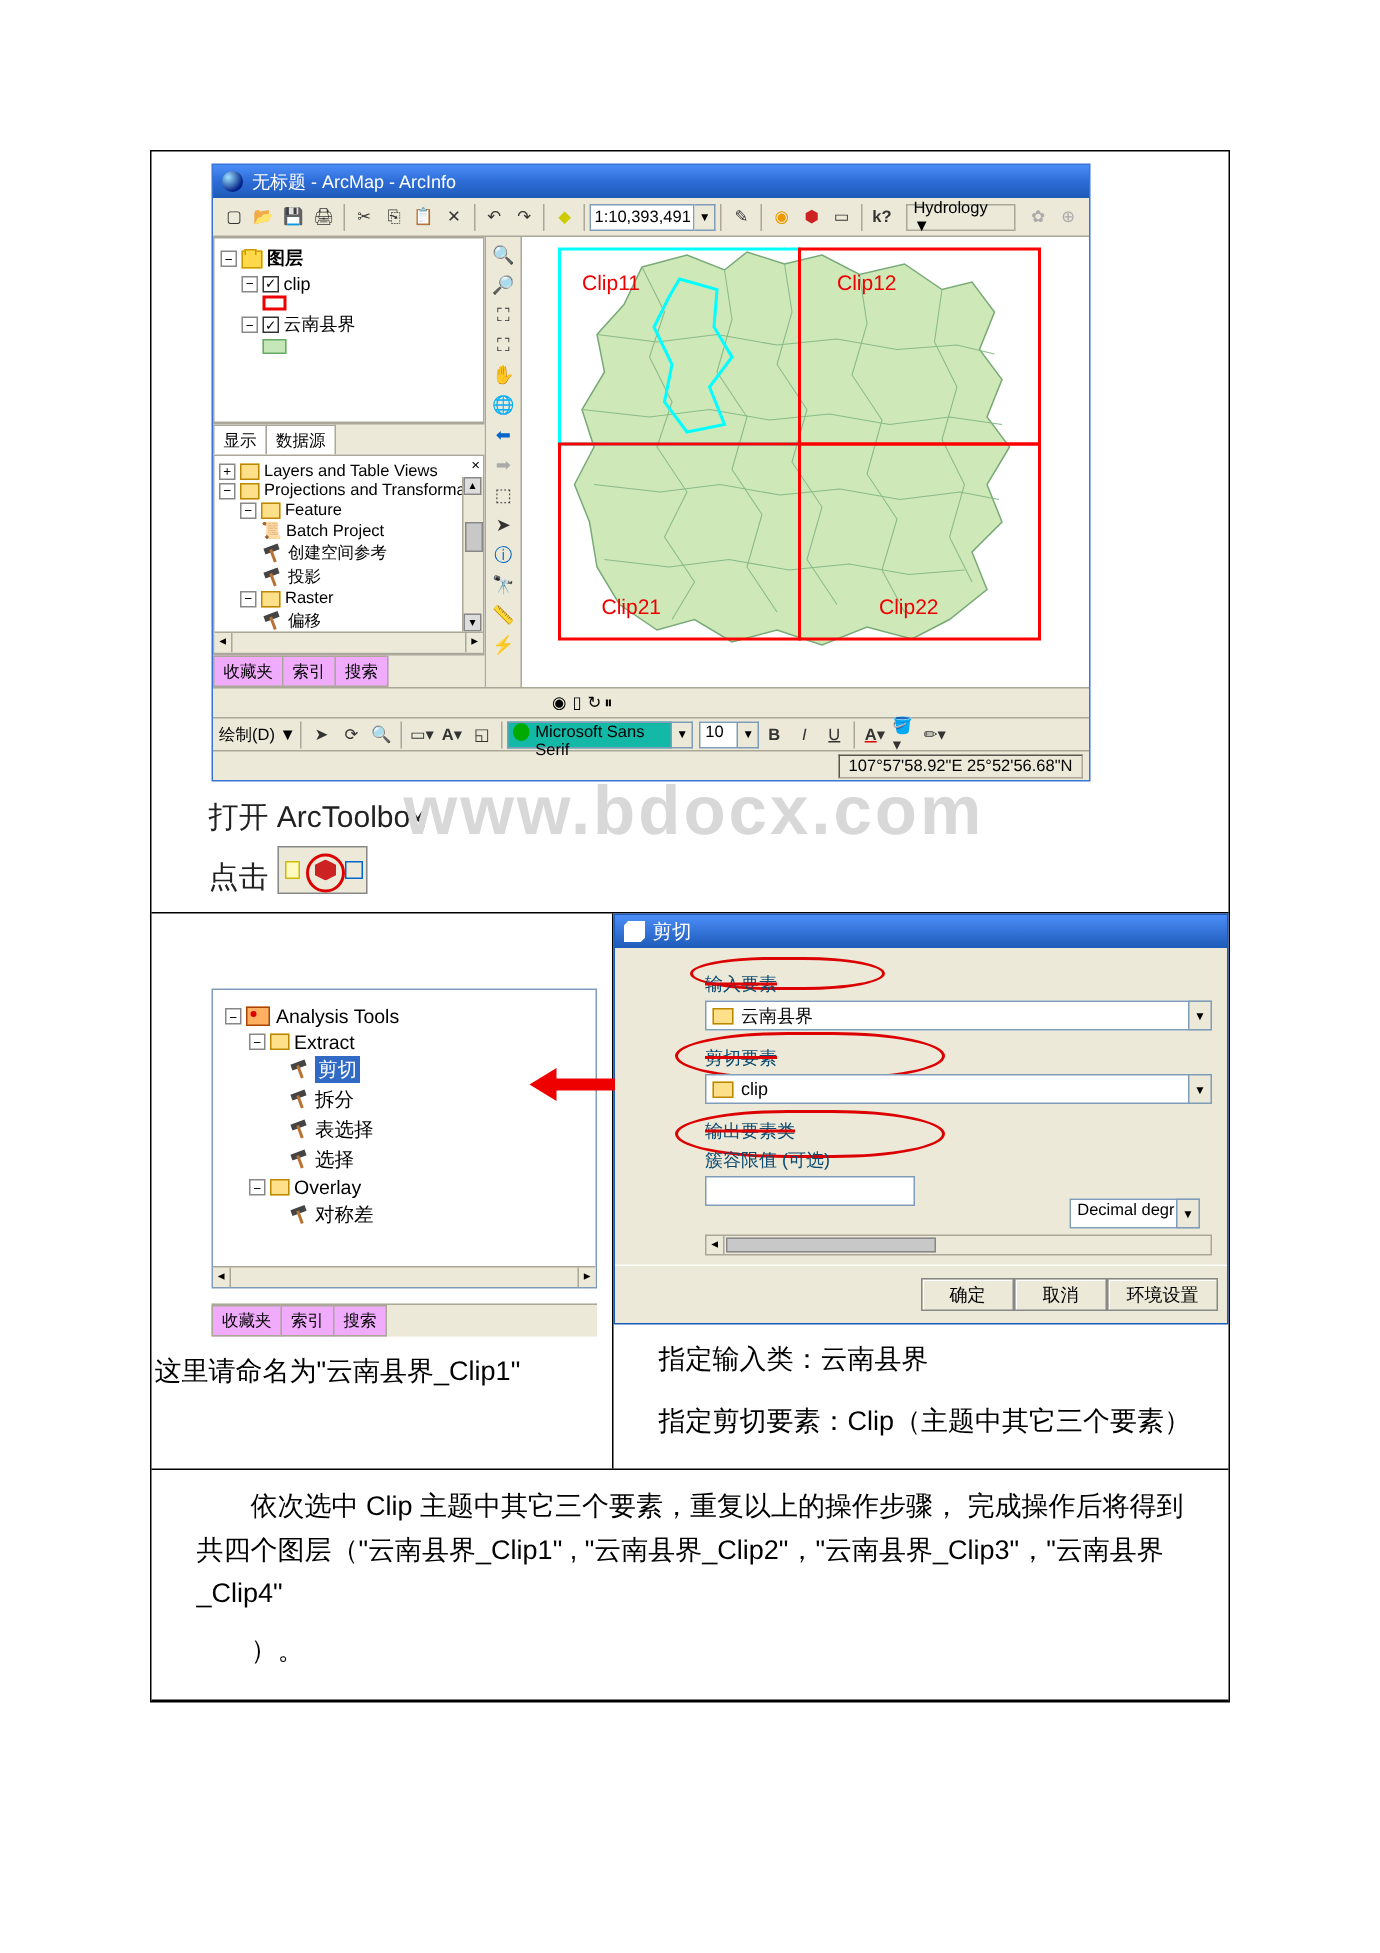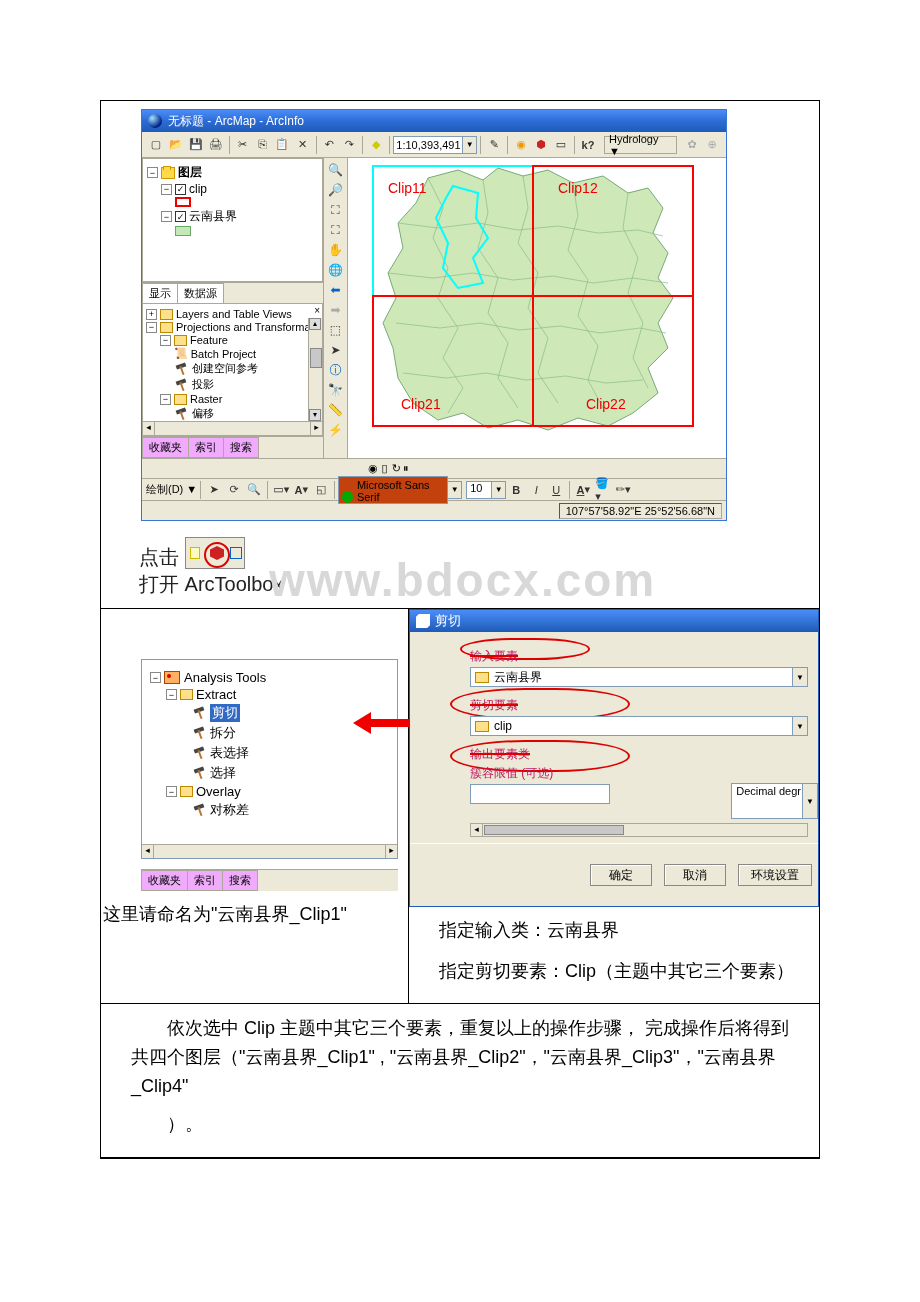--- a/index.html
+++ b/index.html
@@ -67,30 +67,30 @@
 .red-arrow{position:absolute;left:200px;top:52px;width:100px;height:20px}
 .red-arrow:before{content:"";position:absolute;right:0;top:7px;width:80px;height:8px;background:#e00}
 .red-arrow:after{content:"";position:absolute;left:0;top:0;border:11px solid transparent;border-right:18px solid #e00}
 .atb-bot{position:absolute;bottom:0;left:0;right:0;height:14px;background:#ece9d8;border-top:1px solid #aca899;display:flex}
 .atb-bot .l{width:12px;border-right:1px solid #aca899;font-size:9px;text-align:center}
 .atb-bot .r{width:12px;border-left:1px solid #aca899;font-size:9px;text-align:center;margin-left:auto}
 .clip-dlg{border:1px solid #1e5bb8}
 .clip-dlg .tbar{background:linear-gradient(#4b8df8,#1e5bb8);height:22px;color:#fff;font-size:13px;display:flex;align-items:center;padding:0 6px}
 .clip-dlg .tbar:before{content:"";width:14px;height:14px;margin-right:5px;background:#fff;clip-path:polygon(20% 0,100% 0,100% 80%,80% 100%,0 100%,0 20%)}
 .clip-body{background:#ece9d8;padding:16px 10px 6px 60px;font-size:12px}
-.fld-lbl{color:#be185d;margin-bottom:2px;position:relative}
+.fld-lbl{color:#0c4a6e;margin-bottom:2px;position:relative}
 .strike{text-decoration:line-through;text-decoration-color:#d00;text-decoration-thickness:2px}
 .fld{height:20px;border:1px solid #7f9db9;background:#fff;padding:2px 4px;margin-bottom:10px;display:flex;align-items:center;position:relative}
 .fld .folder{width:14px;height:11px;background:#ffe08a;border:1px solid #b80;margin-right:5px}
 .ring{position:absolute;border:2px solid #d00;border-radius:50%/60%;pointer-events:none}
 .dd2{position:absolute;right:-1px;top:-1px;bottom:-1px;width:16px;background:#ece9d8;border:1px solid #7f9db9;display:flex;align-items:center;justify-content:center;font-size:8px}
 .dlg-scroll{height:14px;background:#ece9d8;border:1px solid #aca899;display:flex;margin-top:6px}
 .dlg-scroll .l{width:12px;border-right:1px solid #aca899;font-size:9px;text-align:center}
 .dlg-scroll .th{width:140px;background:#c8c8c8;border:1px solid #888;margin:1px}
-.dlg-btns{background:#ece9d8;padding:20px 6px;display:flex;justify-content:flex-end;gap:12px;border-top:1px solid #fff}
+.dlg-btns{background:#ece9d8;padding:8px 6px;display:flex;justify-content:flex-end;border-top:1px solid #fff}
 .dlg-btns button{width:62px;height:22px;font-size:12px;background:#ece9d8;border:1px solid #888;box-shadow:inset 1px 1px #fff}
 .desc{padding:10px 12px 18px 30px;font-size:18px;line-height:1.5}
 .row3{border-bottom:1px solid #000;padding:10px 20px 18px 30px;font-size:18px;line-height:1.6}
 </style>
 </head>
 <body>
 
 <div class="page">
 
 <div class="arcmap">
@@ -272,21 +272,21 @@
     <span>绘制(D) ▼</span>
     <div class="sep"></div>
     <span class="tbtn">➤</span>
     <span class="tbtn">⟳</span>
     <span class="tbtn">🔍</span>
     <div class="sep"></div>
     <span class="tbtn">▭▾</span>
     <span class="tbtn"><b>A</b>▾</span>
     <span class="tbtn">◱</span>
     <div class="sep"></div>
-    <div style="width:110px;height:28px;border:1px solid #7f9db9;background:#c2410c;font-size:11px;padding:0 3px;display:flex;align-items:flex-end">
+    <div style="width:110px;height:18px;border:1px solid #7f9db9;background:#14b8a6;font-size:11px;padding:0 3px;display:flex;align-items:flex-start">
           <span style="width:12px;height:12px;background:#0a0;border-radius:50%;margin-right:4px"></span>
           <span>Microsoft Sans Serif</span>
         </div>
     <div class="dd">▼</div>
     <div style="width:26px;height:18px;border:1px solid #7f9db9;background:#fff;font-size:11px;padding:0 3px;margin-left:4px">10</div>
     <div class="dd">▼</div>
     <span class="tbtn">
           <b>B</b>
         </span>
     <span class="tbtn">
@@ -299,31 +299,31 @@
     <span class="tbtn"><u style="text-decoration-color:#d00"><b>A</b></u>▾</span>
     <span class="tbtn">🪣▾</span>
     <span class="tbtn">✏▾</span>
   </div>
   <div style="background:#ece9d8;height:20px;border-top:1px solid #aca899;display:flex;align-items:center;padding:0 4px">
     <div class="coord">107°57'58.92"E  25°52'56.68"N</div>
   </div>
 </div>
 
 <div class="mid-text">
+  <div style="position:relative">
+    <span>打开 ArcToolbox，</span>
+    <span class="watermark" style="left:130px;top:-18px">www.bdocx.com</span>
+  </div>
   <div style="position:relative;height:40px">
     <span style="position:absolute;bottom:0">点击</span>
     <span class="tb-img" style="position:absolute;left:46px;bottom:2px">
       <span style="position:absolute;left:4px;top:9px;width:10px;height:12px;background:#fffac0;border:1px solid #cb0"></span>
       <span style="position:absolute;left:24px;top:8px;width:14px;height:14px;background:#c22;clip-path:polygon(50% 0,100% 25%,100% 75%,50% 100%,0 75%,0 25%)"></span>
       <span style="position:absolute;left:44px;top:9px;width:12px;height:12px;border:1px solid #06c"></span>
     </span>
-  </div>
-  <div style="position:relative">
-    <span>打开 ArcToolbox，</span>
-    <span class="watermark" style="left:130px;top:-18px">www.bdocx.com</span>
   </div>
 </div>
 
 <div class="row2">
   <div class="col-l">
     <div class="atb-panel">
       <div class="atb-tree">
         <div class="row">
               <span class="exp">−</span>
               <span class="tbx-red"></span>
@@ -395,21 +395,21 @@
               <span class="folder"></span>
               <span>clip</span>
               <div class="dd2">▼</div>
             </div>
 
         <div class="ring" style="left:40px;top:108px;width:180px;height:32px"></div>
         <div class="fld-lbl"><span class="strike">输出要素类</span></div>
 
         <div class="fld-lbl">簇容限值 (可选)</div>
         <div class="fld" style="width:140px;display:inline-block"></div>
-        <div style="position:absolute;right:0;bottom:24px;height:36px;border:1px solid #7f9db9;background:#fff;font-size:11px;padding:1px 16px 1px 4px"><span>Decimal degr</span><div class="dd2">▼</div></div>
+        <div style="position:absolute;right:18px;bottom:24px;height:20px;border:1px solid #7f9db9;background:#fff;font-size:11px;padding:1px 16px 1px 4px"><span>Decimal degr</span><div class="dd2">▼</div></div>
 
         <div class="dlg-scroll">
               <div class="l">◂</div>
               <div class="th"></div>
             </div>
       </div>
       <div class="dlg-btns">
         <button>确定</button>
         <button>取消</button>
         <button style="width:74px">环境设置</button>

